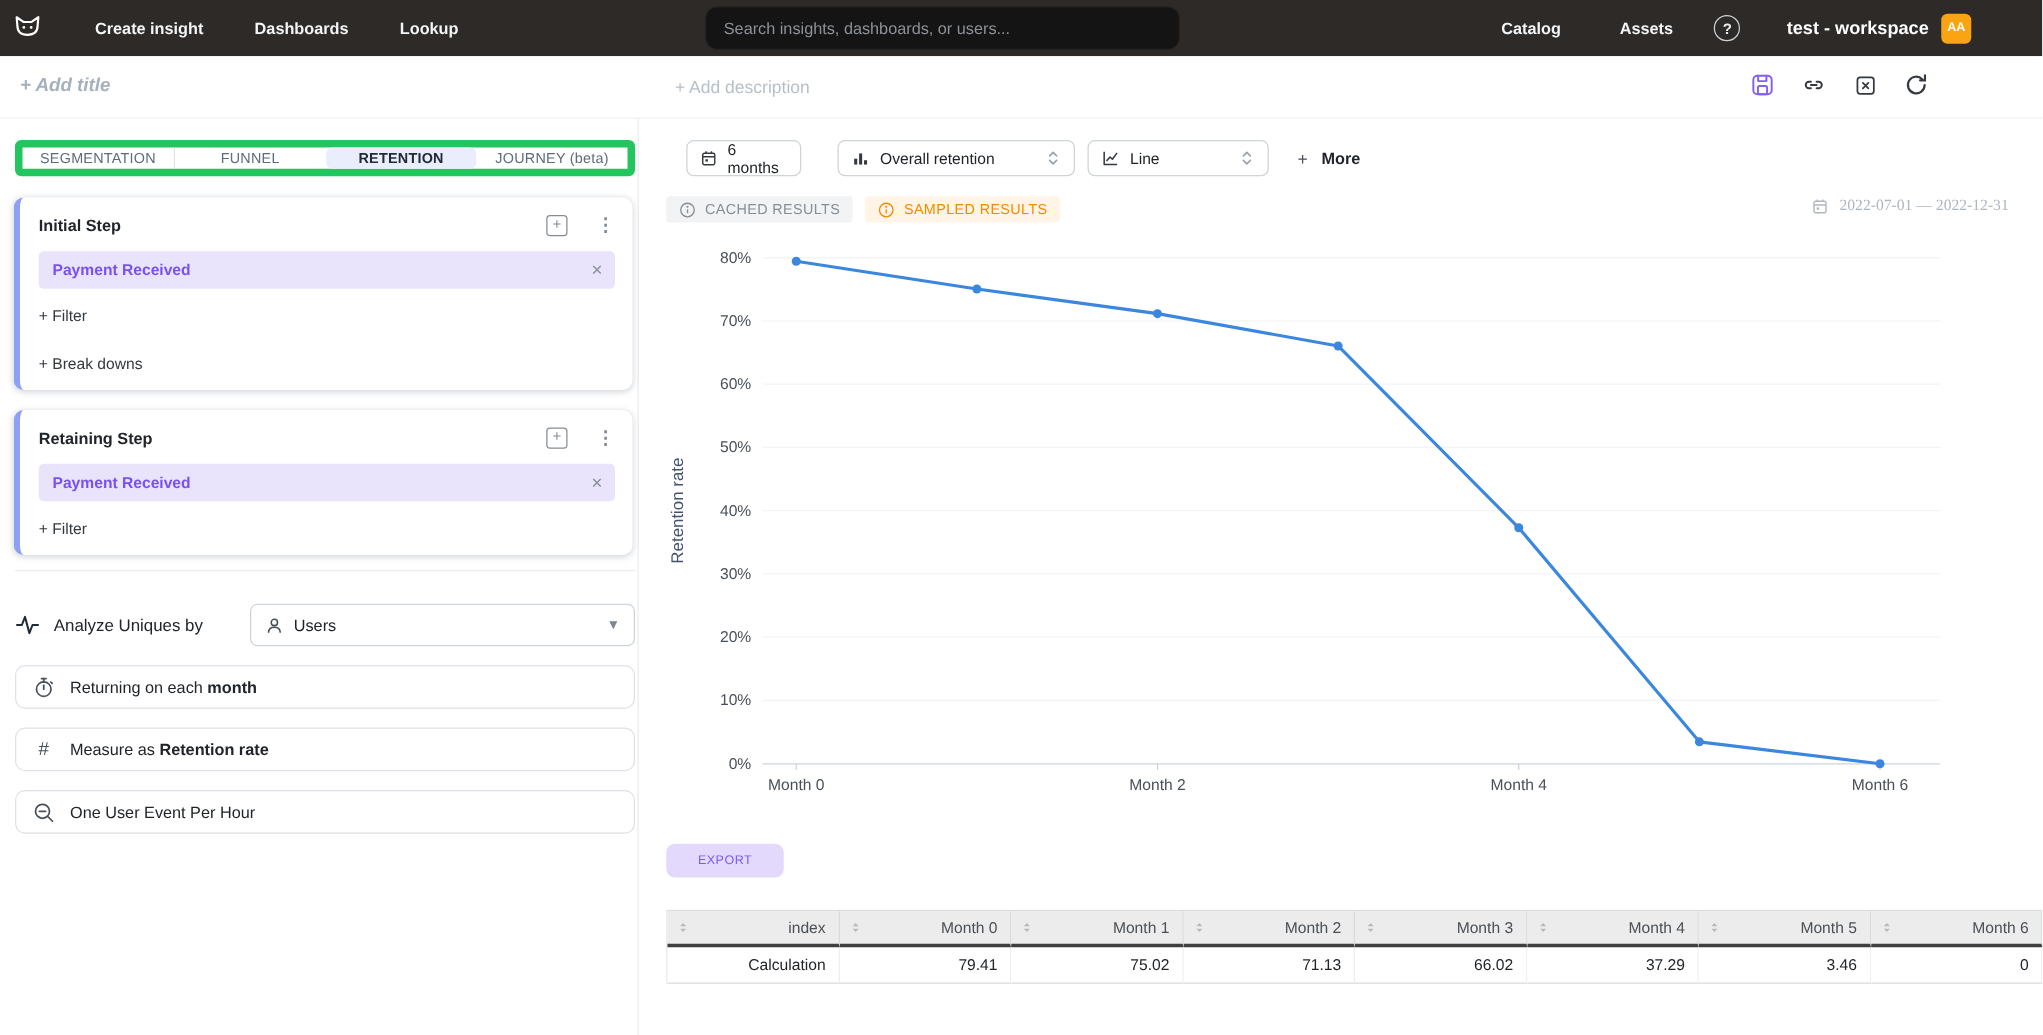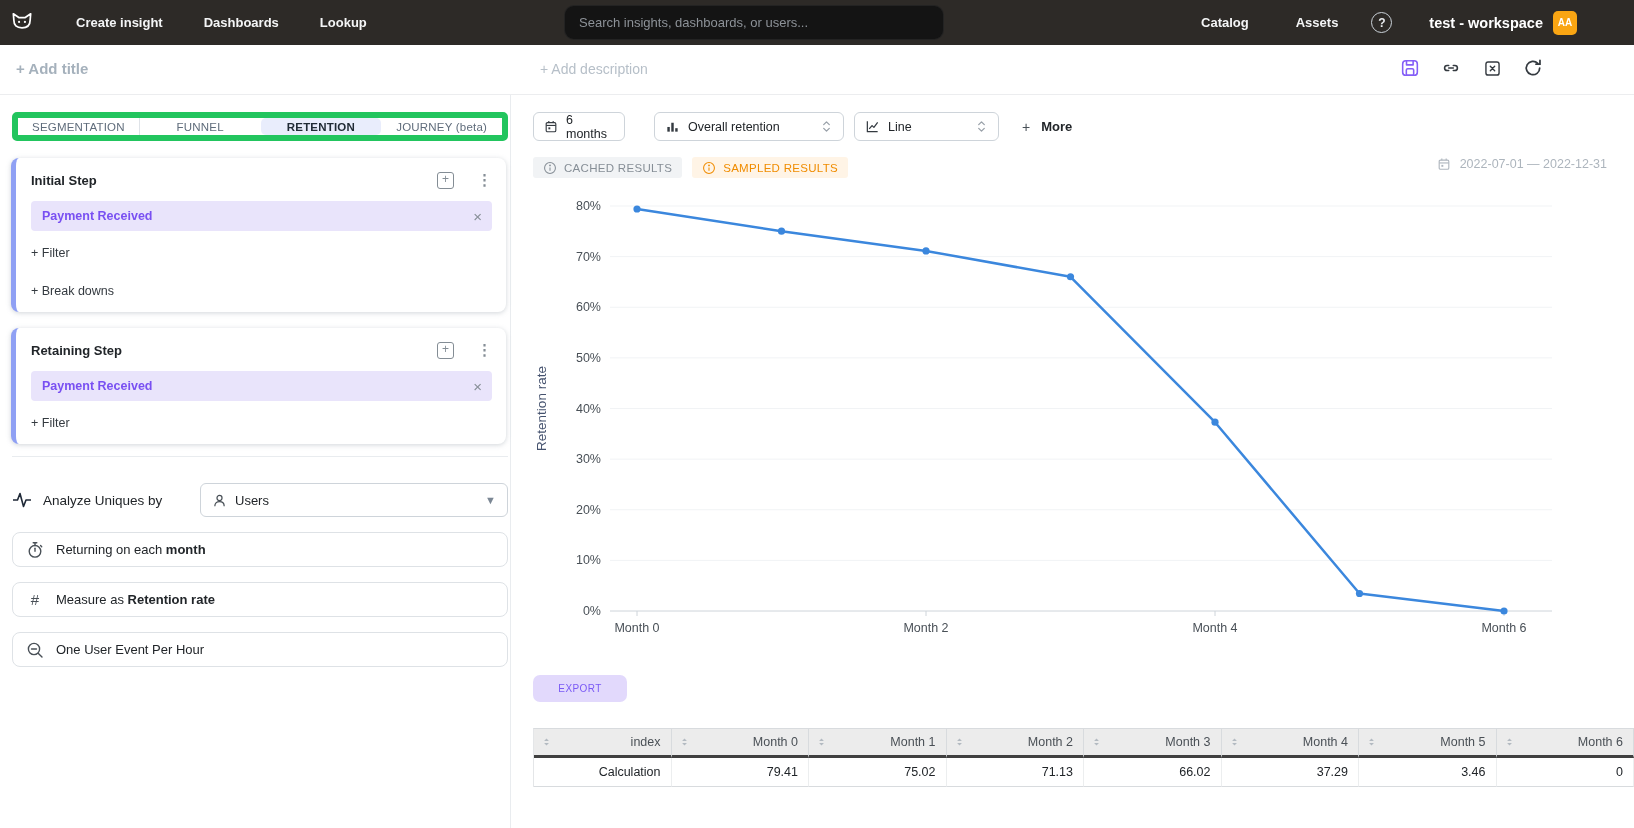--- a/index.html
+++ b/index.html
@@ -14,21 +14,21 @@
   .nav-search input { background:transparent; border:none; outline:none; color:#d0d3d6; font-size:13px; width:100%; font-family:"Liberation Sans",sans-serif; }
   .nav-search input::placeholder { color:#8d9298; }
   .nav-right { position:absolute; right:57px; top:0; height:45px; display:flex; align-items:center; }
   .nav-right .nav-item { margin-left:0; }
   .help-circle { width:21px; height:21px; border:1.5px solid #cbd2d9; border-radius:50%; color:#e9ecef; font-size:12px; font-weight:700; display:flex; align-items:center; justify-content:center; margin-left:33px; cursor:pointer; }
   .workspace { color:#fff; font-size:14.5px; font-weight:700; margin-left:37px; cursor:pointer; }
   .avatar { width:24px; height:24px; border-radius:5px; background:#f9a513; color:#fff; font-size:10px; font-weight:700; display:flex; align-items:center; justify-content:center; margin-left:10px; cursor:pointer; }
 
   
   .header-row { position:absolute; top:45px; left:0; width:100%; height:50px; background:#fff; border-bottom:1px solid #ecedef; }
-  .add-title { position:absolute; left:16px; top:15px; color:#a5b1bc; font-size:15px; font-weight:700; cursor:text; }
+  .add-title { position:absolute; left:16px; top:15px; color:#a5b1bc; font-size:15px; font-weight:700; cursor:text;font-style:italic; }
   .add-desc { position:absolute; left:540px; top:16px; color:#b6bfc8; font-size:14px; cursor:text; }
   .header-icons { position:absolute; right:90px; top:12px; display:flex; gap:19px; align-items:center; }
   .hicon { width:22px; height:22px; cursor:pointer; display:flex; align-items:center; justify-content:center; }
 
   
   .left { position:absolute; top:95px; left:0; width:511px; height:733px; background:#fff; border-right:1px solid #e9ecef; }
   .tabs { position:absolute; top:17px; left:12px; width:496px; height:29px; border:6px solid #22c55e; border-radius:5px; display:flex; background:#fff; }
   .tab { flex:1; display:flex; align-items:center; justify-content:center; font-size:11.5px; letter-spacing:.2px; color:#5f6c7b; cursor:pointer; border-left:1px solid #dfe3e8; }
   .tab.nb { border-left:none; }
   .tab.active { background:#e9edfc; color:#212b36; font-weight:700; border-radius:5px; border-left:none; }
@@ -52,34 +52,34 @@
   .dropdown-value { font-size:13px; color:#212529; margin-left:8px; }
   .caret { margin-left:auto; color:#7b8794; font-size:11px; }
 
   .setting-box { position:absolute; left:12px; width:496px; height:35px; border:1px solid #dee2e6; border-radius:8px; display:flex; align-items:center; padding:0 13px; font-size:13px; color:#212529; background:#fff; cursor:pointer; }
   .setting-box .txt { margin-left:12px; }
   .hash-glyph { font-size:15px; color:#495057; width:18px; text-align:center; }
 
   
   .right { position:absolute; top:95px; left:512px; width:1122px; height:733px; background:#fff; }
   .ctrl-row { position:absolute; top:17px; left:21px; display:flex; align-items:center; }
-  .ctrl { height:29px; border:1px solid #ced4da; border-radius:6px; background:#fff; display:flex; align-items:center; padding:0 10px; gap:8px; font-size:12.5px; color:#212529; cursor:pointer; }
+  .ctrl { height:29px; border:1px solid #ced4da; border-radius:6px; background:#fff; display:flex; align-items:center; padding:0 10px; gap:8px; font-size:12.5px; color:#212529; cursor:pointer;margin-left:16px; }
   .ctrl-period { width:92px; }
   .ctrl-metric { width:190px; margin-left:29px; }
   .ctrl-type { width:145px; margin-left:10px; }
   .stepper { margin-left:auto; }
   .more-btn { margin-left:23px; display:flex; align-items:center; gap:11px; cursor:pointer; }
   .more-plus { color:#495057; font-size:14px; }
   .more-label { color:#212529; font-size:13px; font-weight:700; }
 
   .badge-row { position:absolute; top:62px; left:21px; display:flex; gap:10px; align-items:center; }
   .pill { height:21px; border-radius:3px; padding:0 10px; display:flex; align-items:center; gap:7px; font-size:11.5px; letter-spacing:.3px; cursor:default; }
   .pill.cached { background:#f1f3f5; color:#868e96; }
   .pill.sampled { background:#fff4e6; color:#f08c00; }
-  .date-range { position:absolute; top:62px; right:27px; display:flex; align-items:flex-start; gap:9px; color:#adb5bd; font-size:12.5px; }
+  .date-range { position:absolute; top:62px; right:27px; display:flex; align-items:flex-end; gap:9px; color:#adb5bd; font-size:12.5px;font-family:Liberation Serif, serif; }
 
   .chart-wrap { position:absolute; top:90px; left:21px; width:1090px; height:462px; }
   .chart-wrap svg text { font-family:"Liberation Sans",sans-serif; }
 
   .export-btn { position:absolute; top:580px; left:21px; width:94px; height:27px; background:#e2d9fc; color:#7a5af5; font-size:10px; letter-spacing:.4px; border:none; border-radius:7px; cursor:pointer; font-family:"Liberation Sans",sans-serif; }
 
   .result-table { position:absolute; top:633px; left:21px; width:1101px; border-top:1px solid #d8dbde; border-left:1px solid #e4e6e8; }
   .tr { display:grid; grid-template-columns:repeat(8,1fr); }
   .th { height:29px; background:#ececec; border-right:1px solid #d8dbde; border-bottom:3px solid #404040; display:flex; align-items:center; padding:0 10px 0 7px; cursor:pointer; }
   .th .lbl { margin-left:auto; font-size:12.5px; color:#4a5056; }

